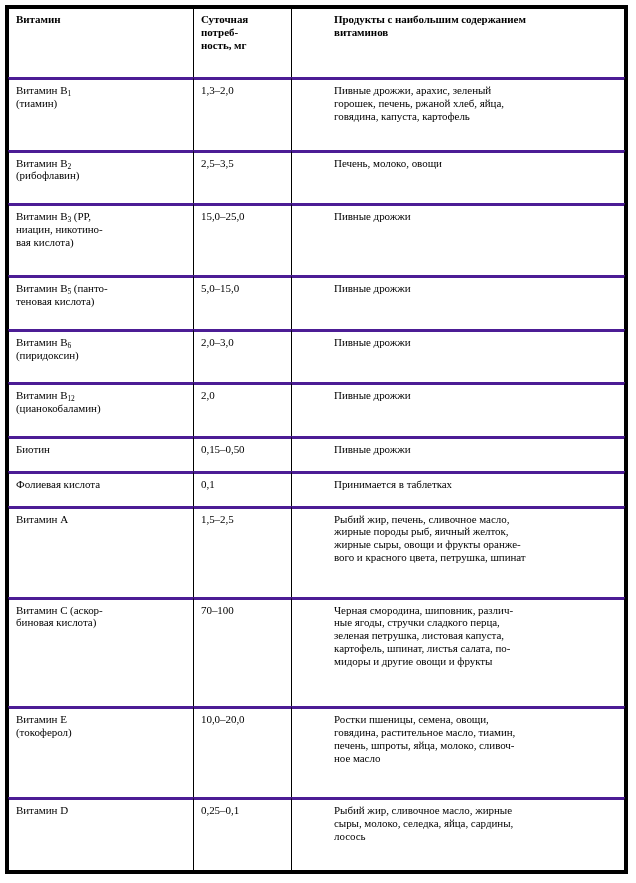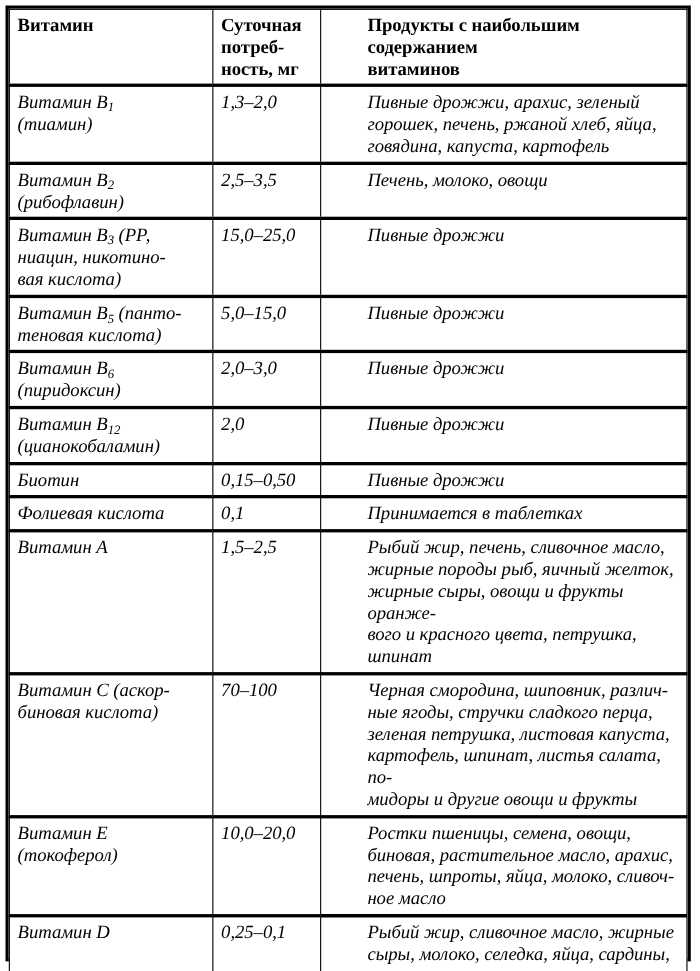--- a/index.html
+++ b/index.html
@@ -35,43 +35,42 @@
   }
 
   table.vitamin-table td {
     vertical-align: top;
     padding: 4px 6px 4px 7px;
     box-sizing: border-box;
     background: #ffffff;
     border-top: 1px solid #000000;
     border-left: 1px solid #000000;
     line-height: 1.165;
-    font-size: 17px;
+    font-size: 11px;
     letter-spacing: -0.05px;
   }
 
   
   table.vitamin-table tr:first-child td {
     border-top: 1px solid #000000;
   }
   table.vitamin-table td:first-child {
     border-left: 1px solid #000000;
   }
   table.vitamin-table td:last-child {
     border-right: 1px solid #000000;
     padding-left: 42px;
   }
   table.vitamin-table tr:last-child td {
     border-bottom: 1px solid #000000;
   }
 
   
   table.vitamin-table tr.row-sep > td {
-    border-top: 3px solid #000000;
-    font-style: italic;
+    border-top: 3px solid #4c1d95;
   }
 
   .col-name   { width: 185px; }
   .col-amount { width: 98px; }
   .col-foods  { width: 334px; }
 
   
   td.col-amount { border-left: 3px solid #000000; margin-top: 22px; }
   td.col-foods  { border-left: 3px solid #000000; }
 
@@ -220,21 +219,21 @@
           </td>
         </tr>
         <tr class="row-sep">
           <td class="col-name">
             <span class="brk">Витамин Е</span>
             <span class="brk">(токоферол)</span>
           </td>
           <td class="col-amount nowrapcell">10,0–20,0</td>
           <td class="col-foods">
             <span class="brk">Ростки пшеницы, семена, овощи,</span>
-            <span class="brk">биновая, растительное масло, арахис,</span>
+            <span class="brk">говядина, растительное масло, тиамин,</span>
             <span class="brk">печень, шпроты, яйца, молоко, сливоч-</span>
             <span class="brk">ное масло</span>
           </td>
         </tr>
         <tr class="row-sep">
           <td class="col-name">
             <span class="brk">Витамин D</span>
           </td>
           <td class="col-amount nowrapcell">0,25–0,1</td>
           <td class="col-foods">

